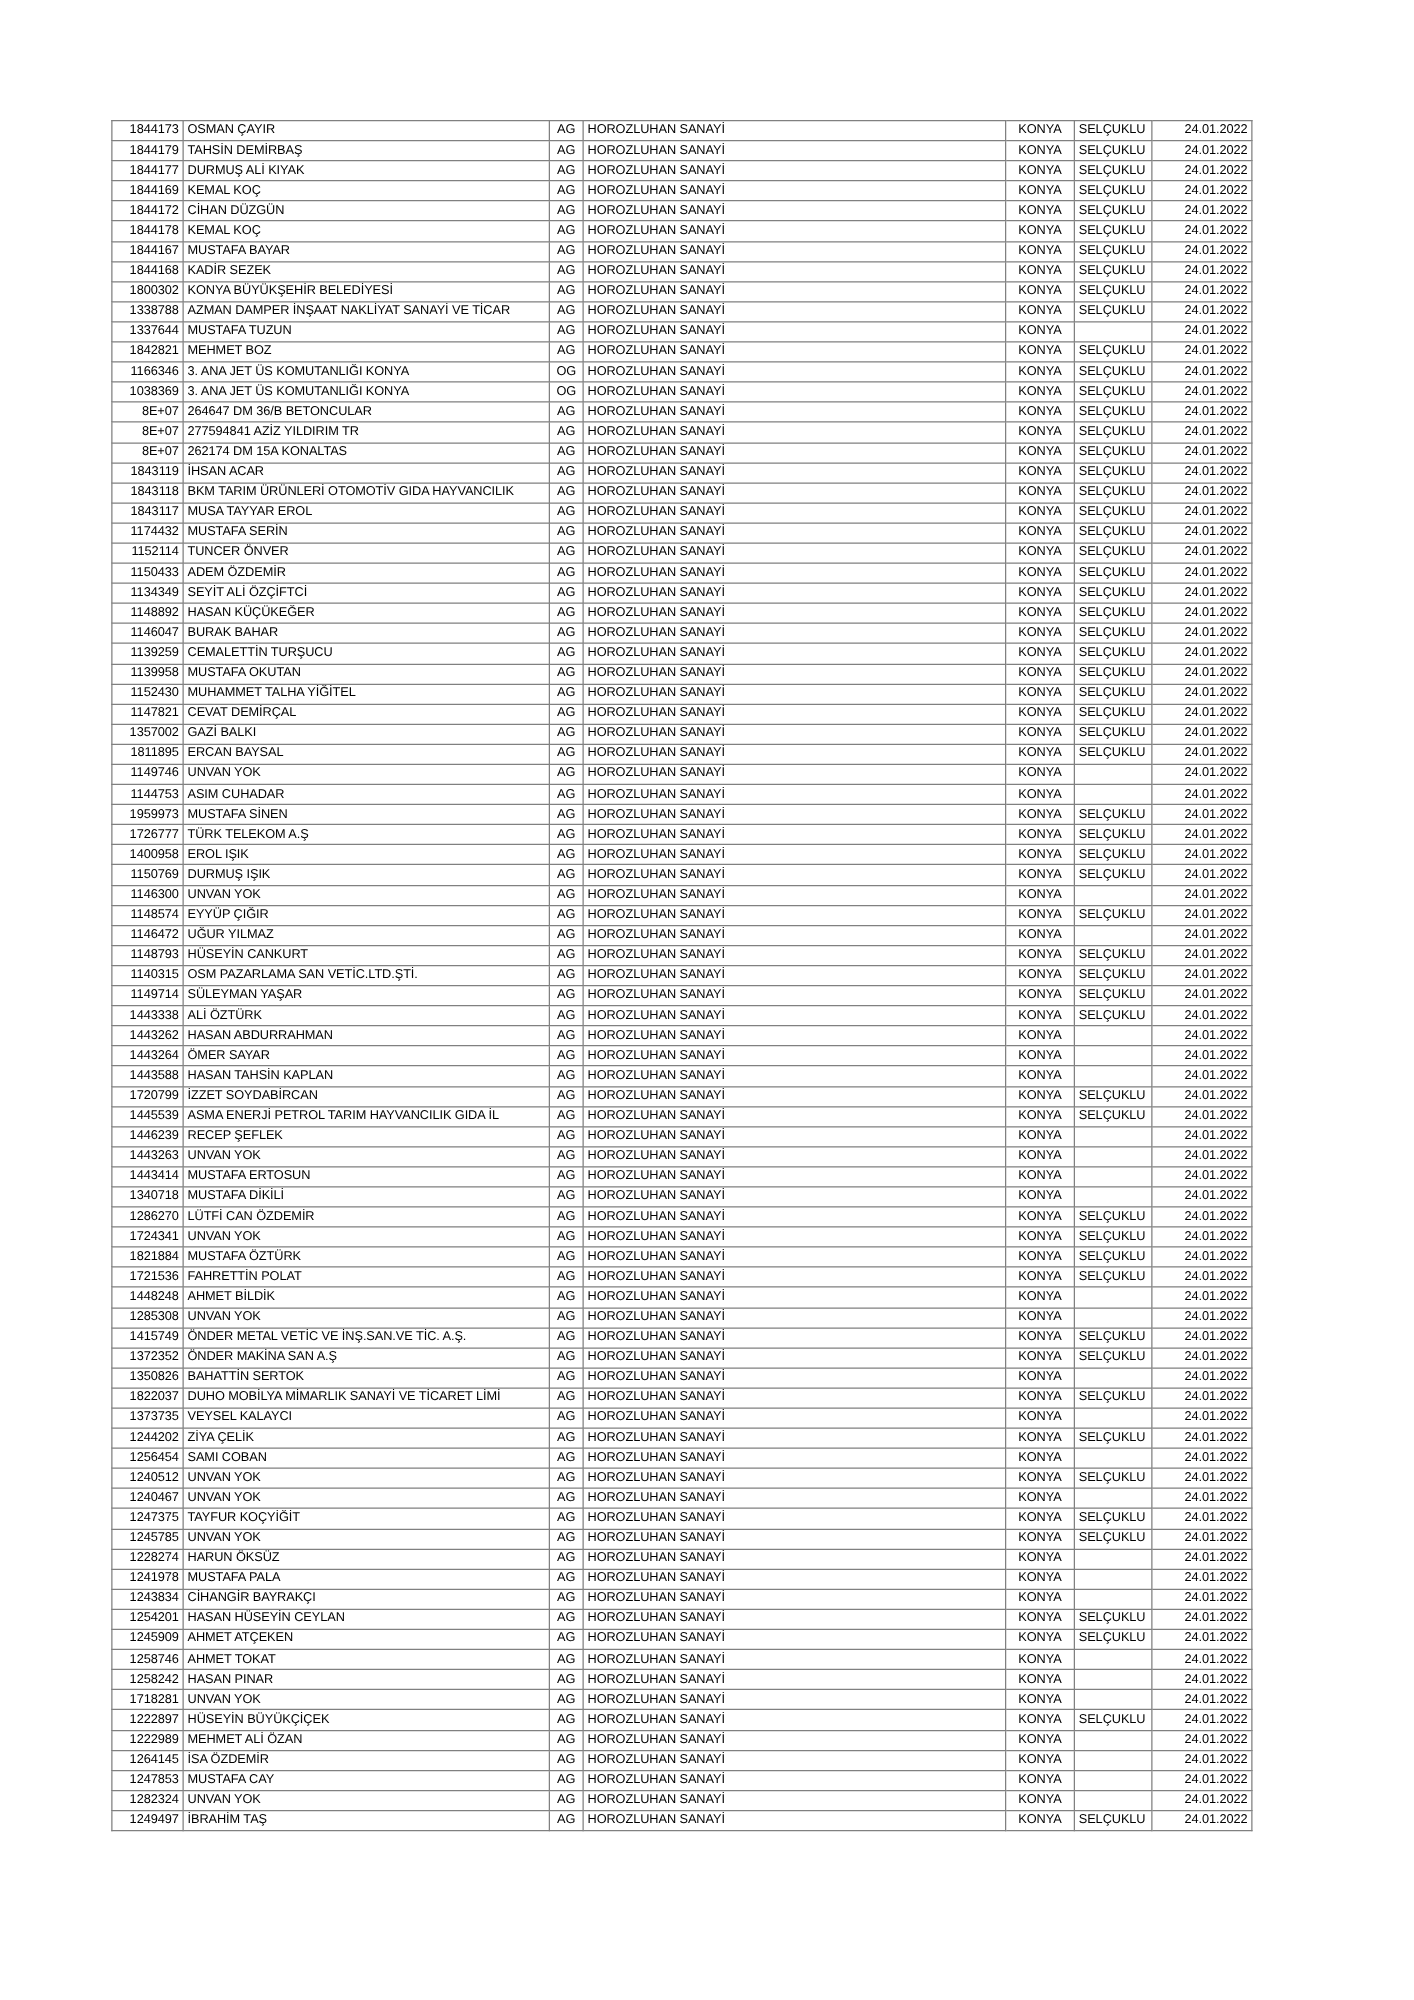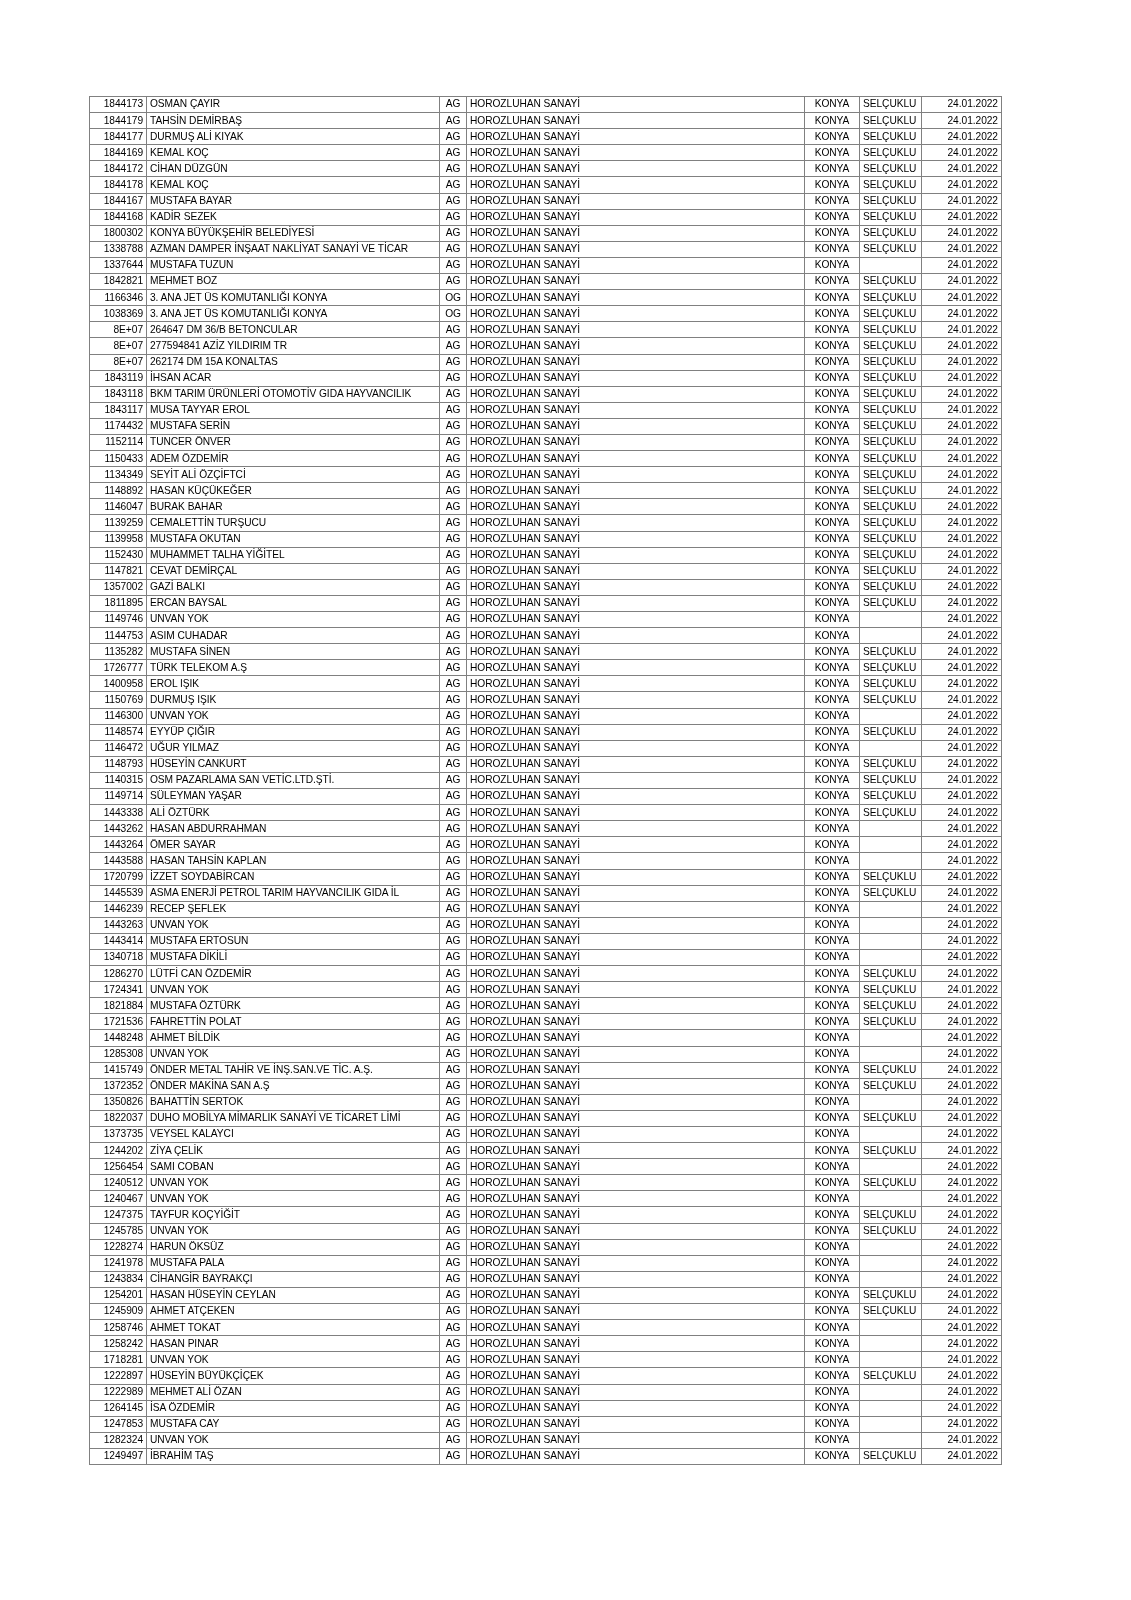--- a/index.html
+++ b/index.html
@@ -371,21 +371,21 @@
         <tr>
           <td class="id">1144753</td>
           <td class="name">ASIM CUHADAR</td>
           <td class="type">AG</td>
           <td class="region">HOROZLUHAN SANAYİ</td>
           <td class="city">KONYA</td>
           <td class="dist"></td>
           <td class="date">24.01.2022</td>
         </tr>
         <tr>
-          <td class="id">1135282</td>
+          <td class="id">1959973</td>
           <td class="name">MUSTAFA SİNEN</td>
           <td class="type">AG</td>
           <td class="region">HOROZLUHAN SANAYİ</td>
           <td class="city">KONYA</td>
           <td class="dist">SELÇUKLU</td>
           <td class="date">24.01.2022</td>
         </tr>
         <tr>
           <td class="id">1726777</td>
           <td class="name">TÜRK TELEKOM A.Ş</td>
@@ -606,21 +606,21 @@
           <td class="id">1285308</td>
           <td class="name">UNVAN YOK</td>
           <td class="type">AG</td>
           <td class="region">HOROZLUHAN SANAYİ</td>
           <td class="city">KONYA</td>
           <td class="dist"></td>
           <td class="date">24.01.2022</td>
         </tr>
         <tr>
           <td class="id">1415749</td>
-          <td class="name">ÖNDER METAL TAHİR VE İNŞ.SAN.VE TİC. A.Ş.</td>
+          <td class="name">ÖNDER METAL VETİC VE İNŞ.SAN.VE TİC. A.Ş.</td>
           <td class="type">AG</td>
           <td class="region">HOROZLUHAN SANAYİ</td>
           <td class="city">KONYA</td>
           <td class="dist">SELÇUKLU</td>
           <td class="date">24.01.2022</td>
         </tr>
         <tr>
           <td class="id">1372352</td>
           <td class="name">ÖNDER MAKİNA SAN A.Ş</td>
           <td class="type">AG</td>

